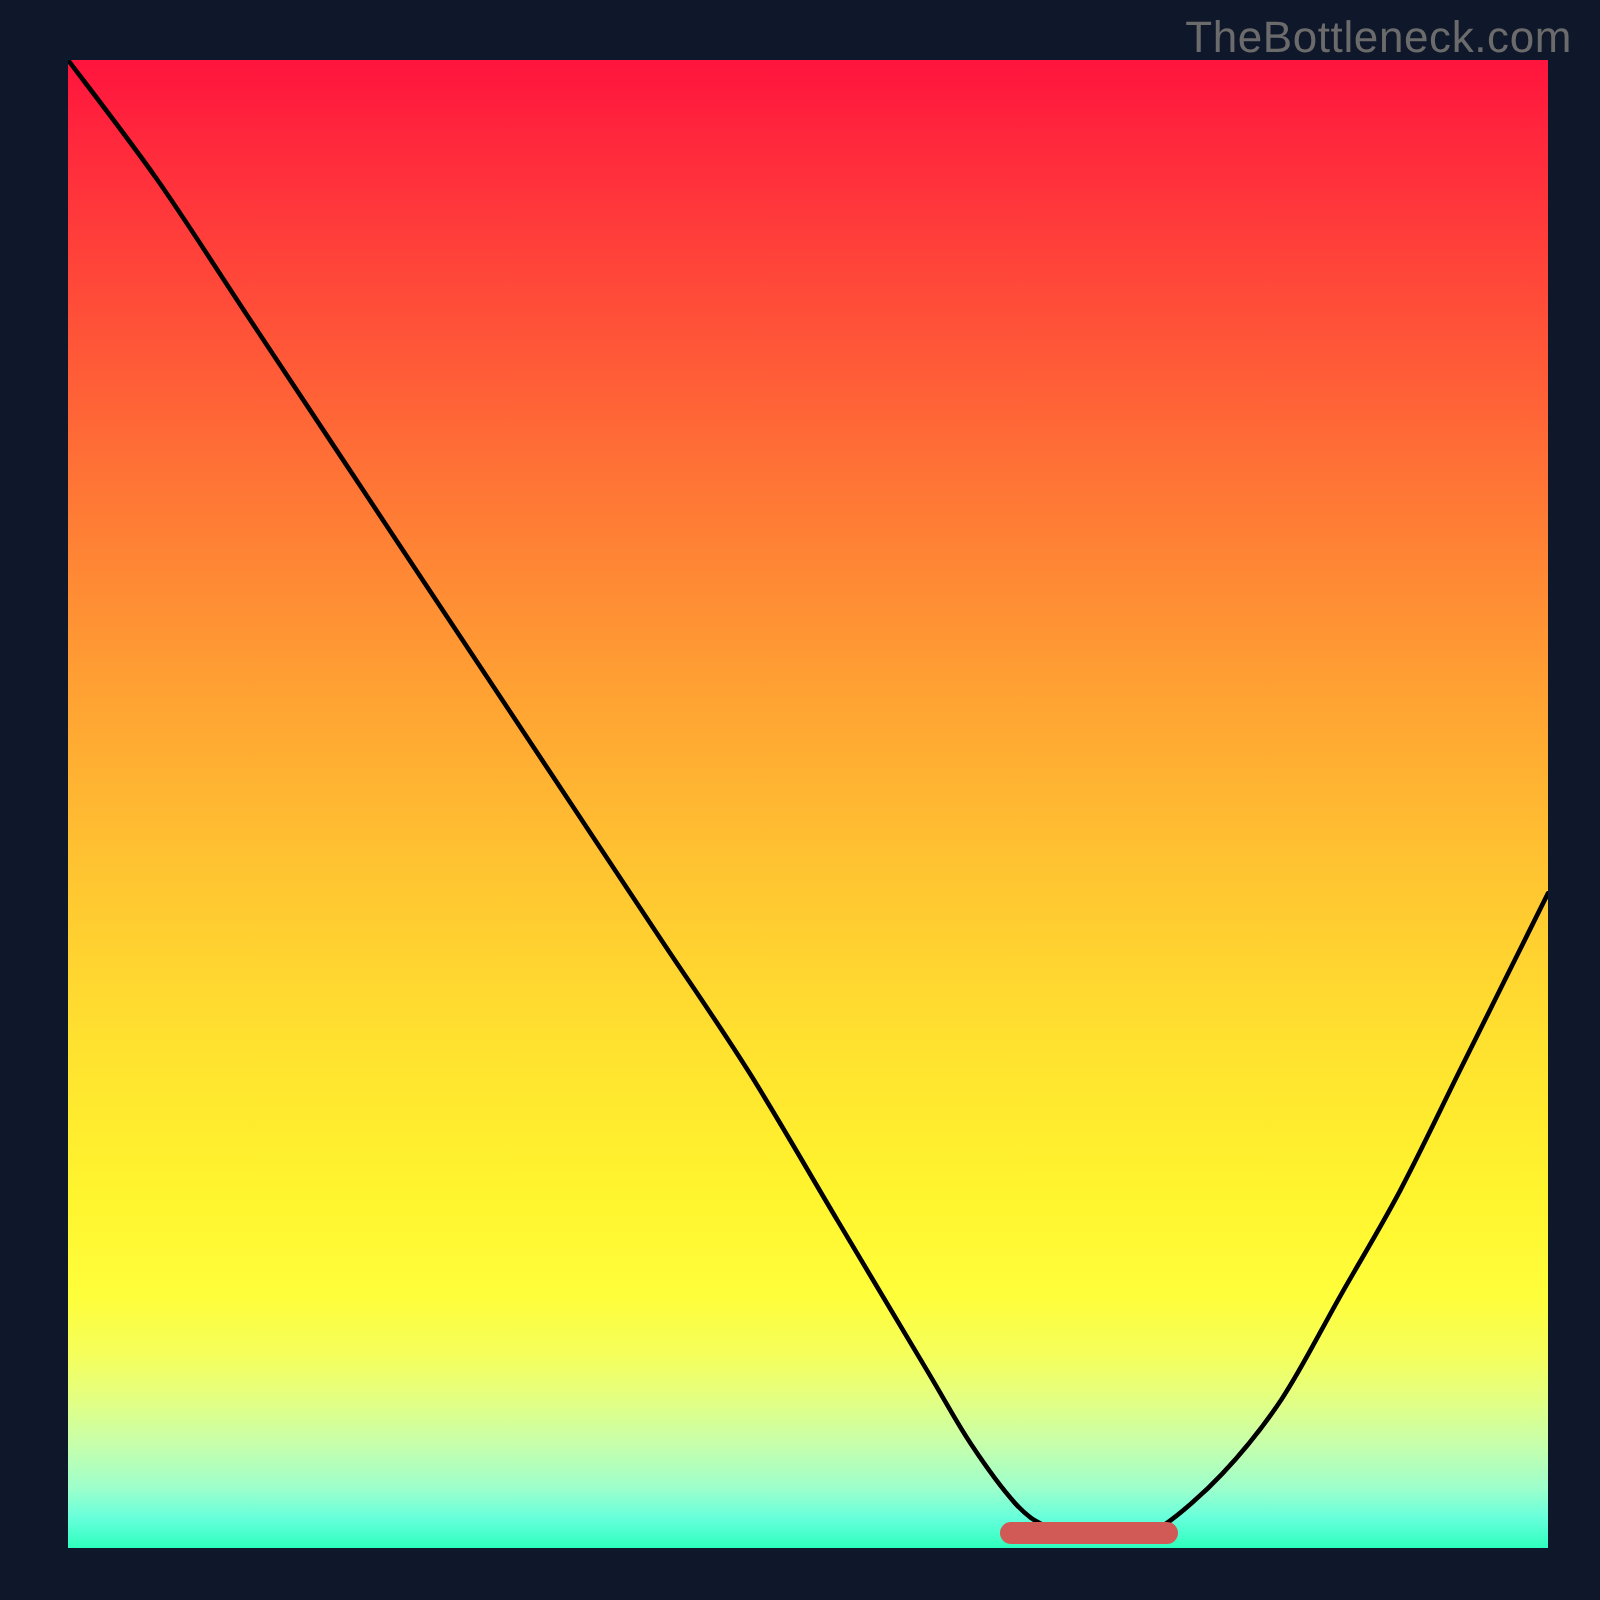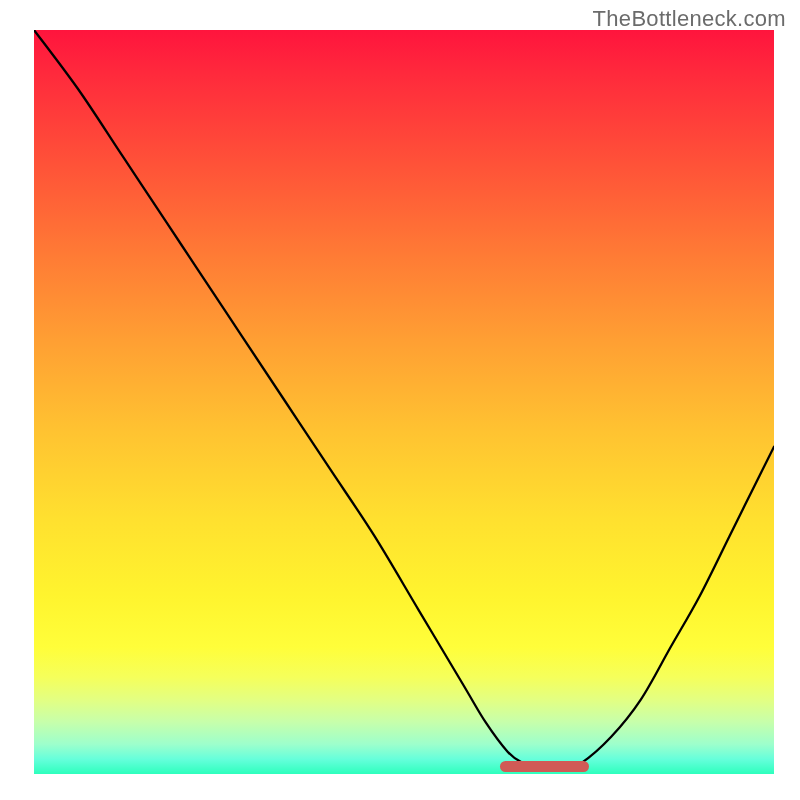--- a/index.html
+++ b/index.html
@@ -8,21 +8,21 @@
     width: 800px;
     height: 800px;
     overflow: hidden;
     background: #000;
     font-family: Arial, Helvetica, sans-serif;
   }
   .frame {
     position: relative;
     width: 800px;
     height: 800px;
-    background: #ffffff;
+    background: #0f172a;
   }
   .watermark {
     position: absolute;
     top: 6px;
     right: 14px;
     color: #6b6b6b;
     font-size: 22px;
     font-weight: 400;
     letter-spacing: 0.3px;
     z-index: 10;

